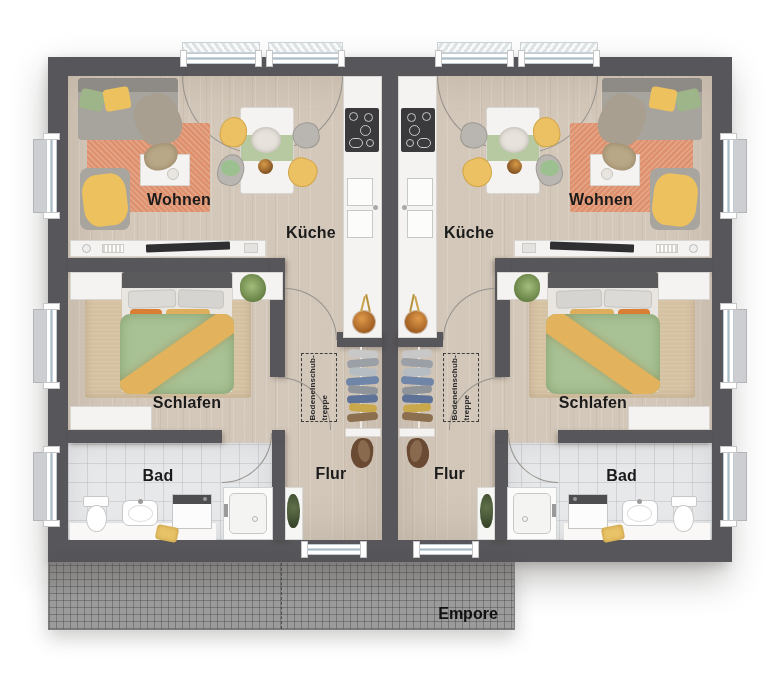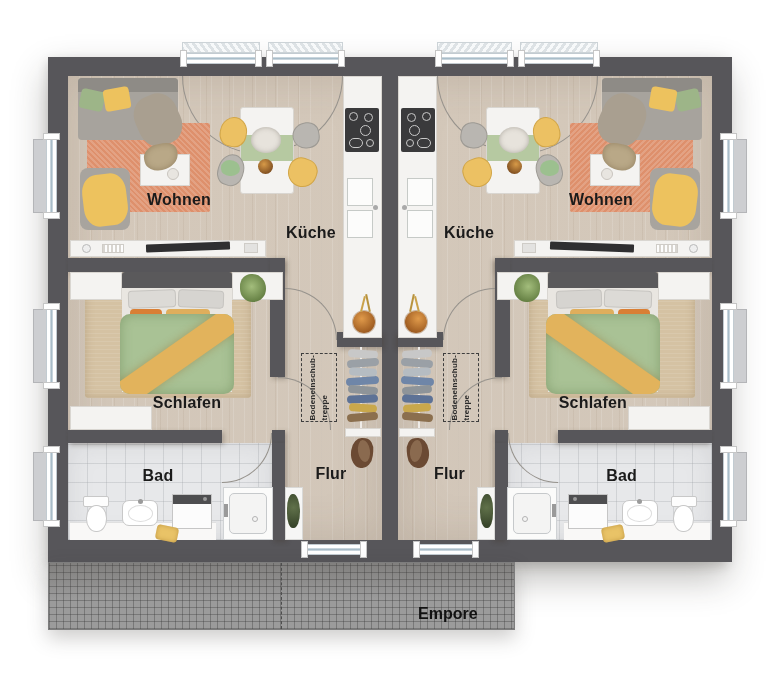--- a/index.html
+++ b/index.html
@@ -66,21 +66,21 @@
   #empore { left:48px; top:562px; width:467px; height:68px;
     background-color:#9b9b9b;
     background-image:
       linear-gradient(180deg, rgba(60,55,50,.28), rgba(60,55,50,0) 55%),
       repeating-linear-gradient(90deg, rgba(55,55,55,.35) 0 1px, transparent 1px 7px),
       repeating-linear-gradient(0deg, rgba(55,55,55,.35) 0 1px, transparent 1px 7px);
     border:1px solid #7d7d7d; box-sizing:border-box;
     box-shadow:0 8px 18px rgba(60,55,50,.25);
   }
   #empore-divider { left:281px; top:563px; width:2px; height:66px; border-left:1.5px dashed #4e4e4e; }
-  #empore-label { left:418px; top:605px; width:100px; height:18px; 
+  #empore-label { left:418px; top:605px; width:100px; height:18px; text-align:center;
     font-size:16px; font-weight:bold; color:#111; }
 </style>
 </head>
 <body>
 
 <div id="canvas">
   <div class="abs" id="building-shadow"></div>
 
   <div class="unit" id="unit-left">
     <div class="floor"></div>

